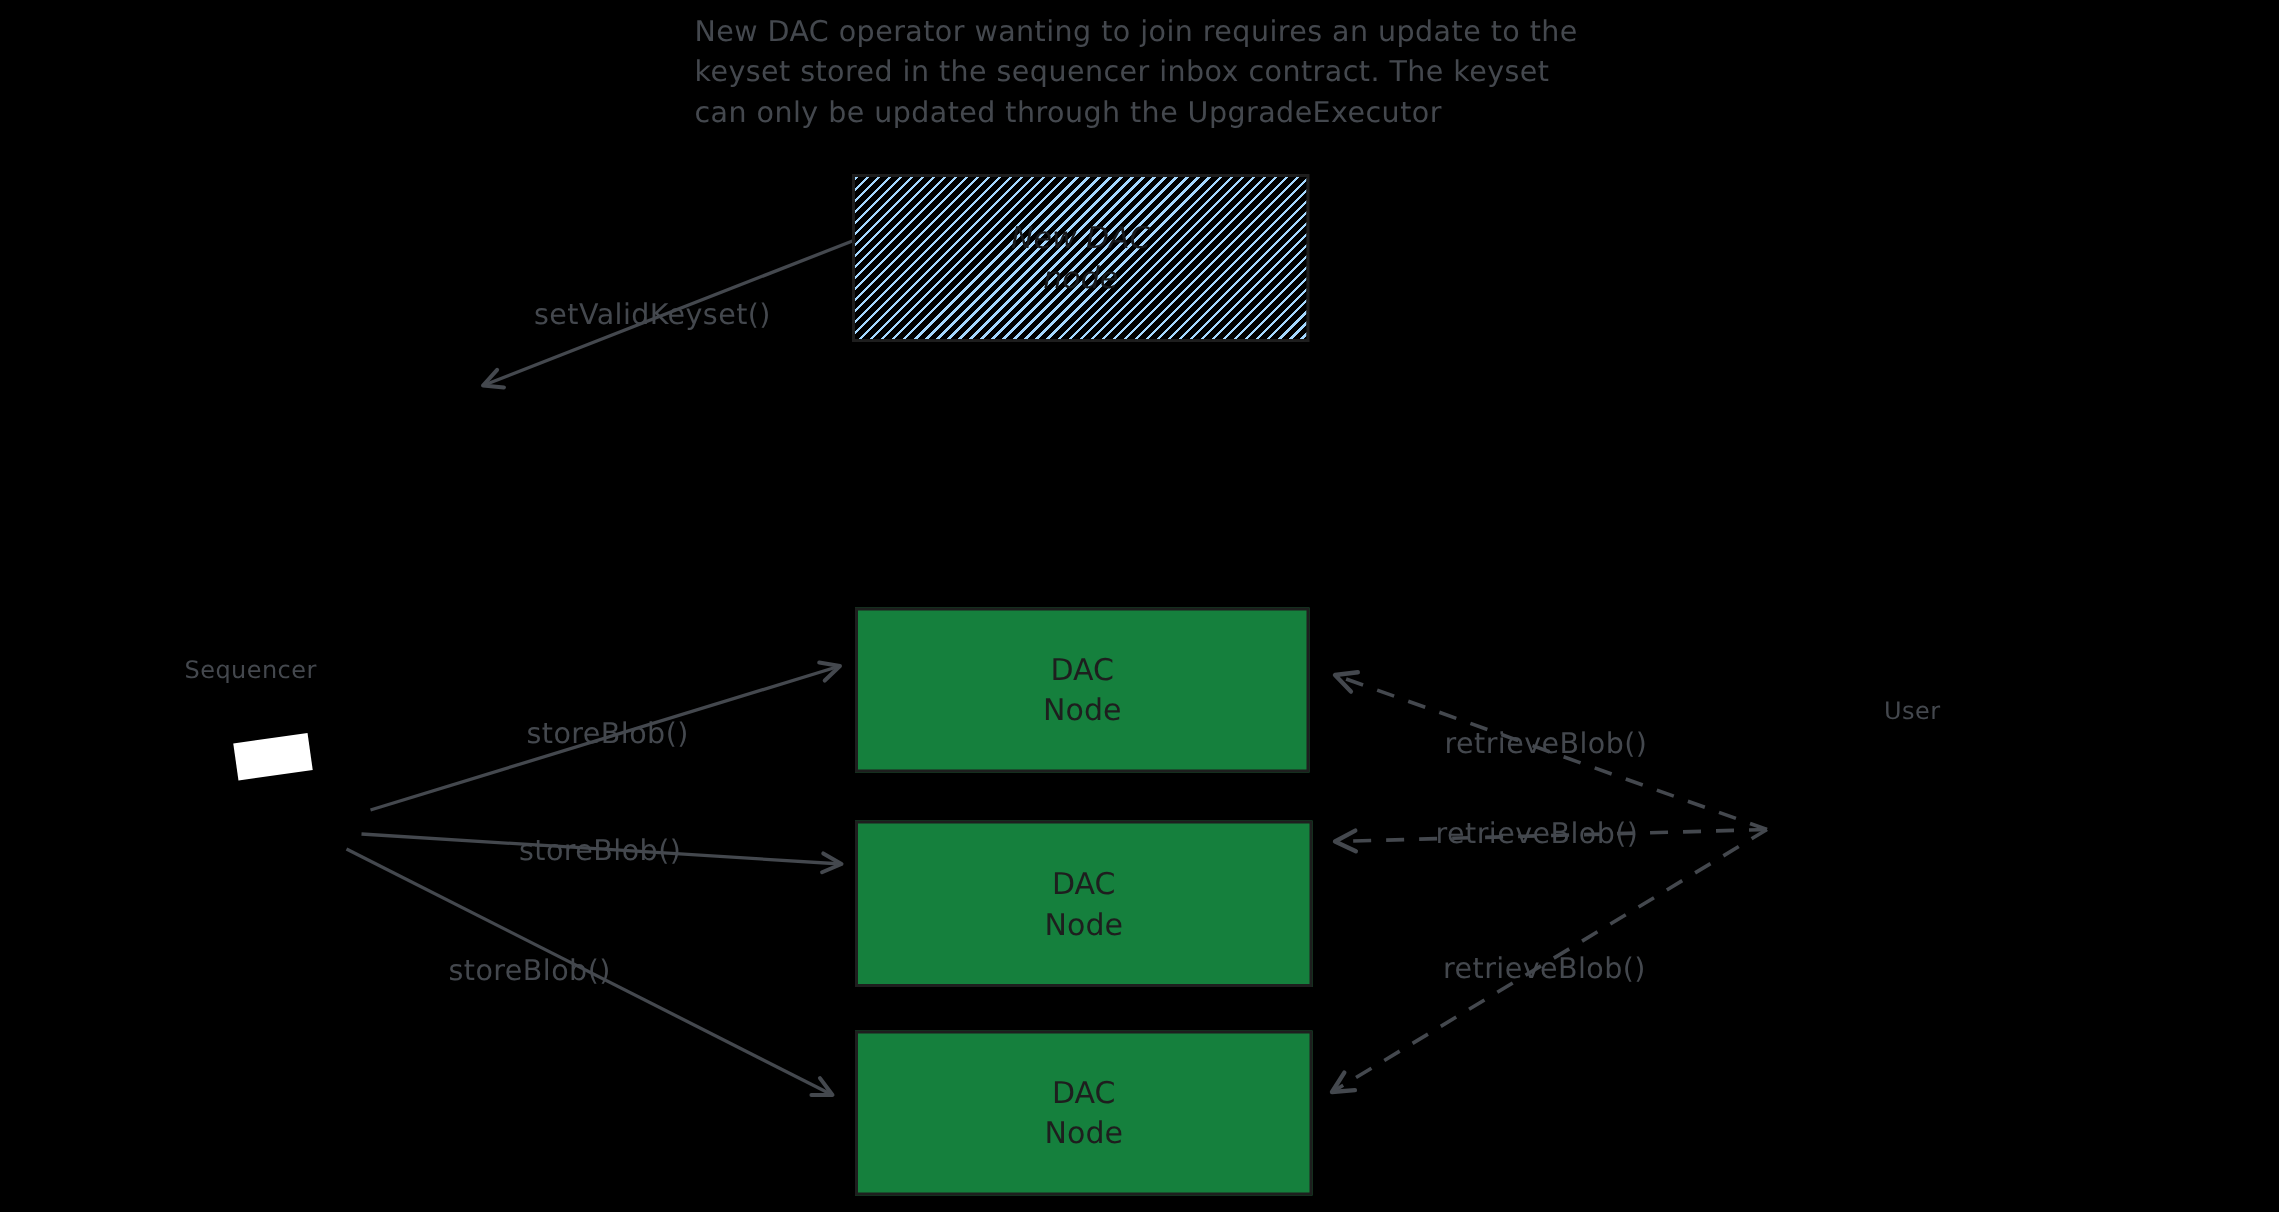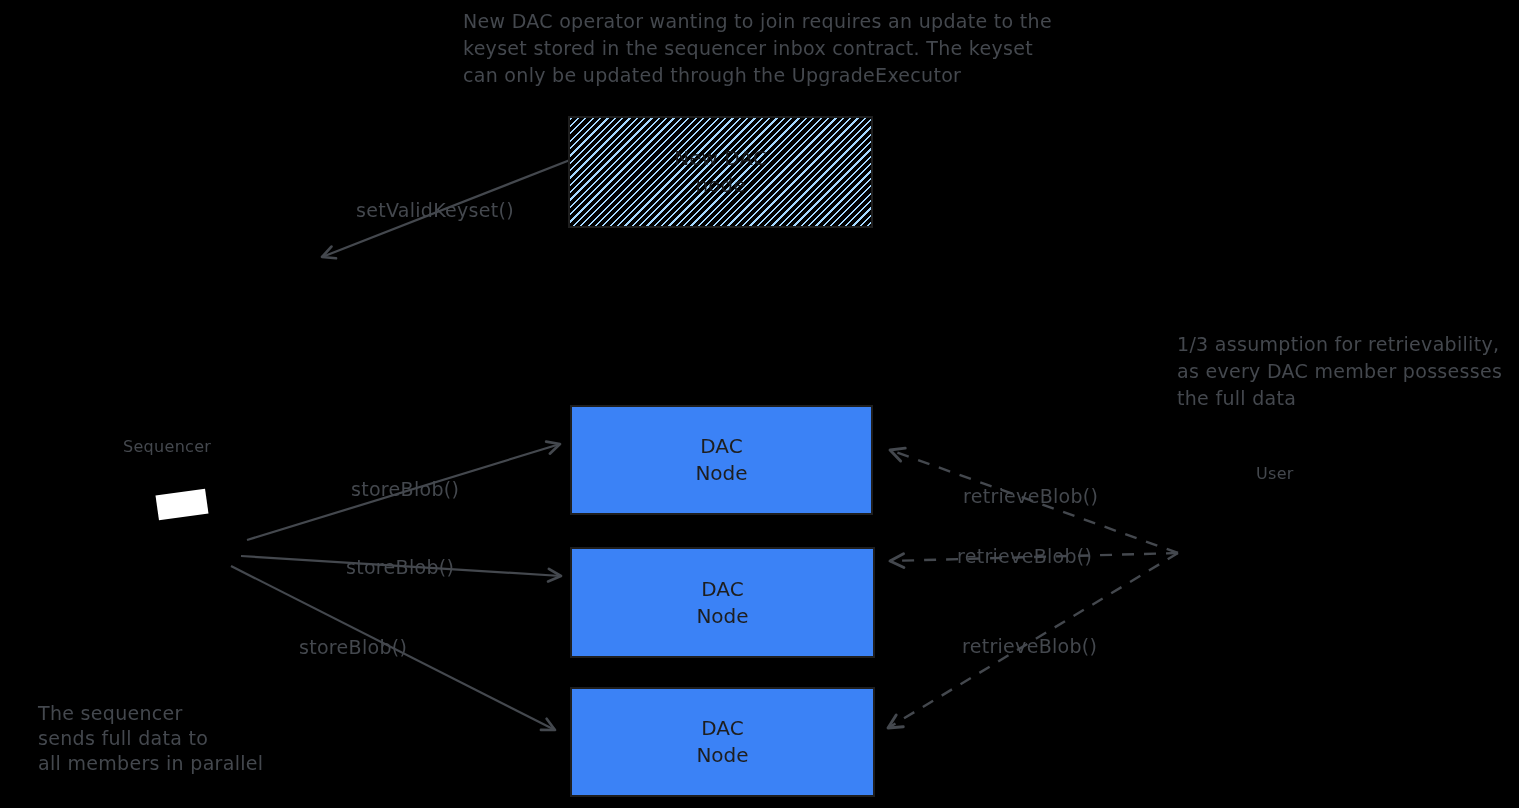--- a/index.html
+++ b/index.html
@@ -50,28 +50,29 @@
     align-items: center;
     justify-content: center;
     text-align: center;
     color: #1e1e1e;
     font-size: 20px;
     line-height: 27px;
     white-space: pre-line;
     box-sizing: border-box;
   }
   .box-pink  { background: #ffc9c9; }
-  .box-blue  { background: #3b82f6; }
+  .box-blue  { background: #15803d; }
   .box-hatched {
     background: repeating-linear-gradient(
       135deg,
       #a5d8ff 0px, #a5d8ff 1.6px,
       transparent 1.6px, transparent 5.2px
     );
     color: #17191c;
+    font-style: italic;
   }
   .white-chip {
     position: absolute;
     left: 157px;
     top: 492px;
     width: 50px;
     height: 25px;
     background: #ffffff;
     transform: rotate(-8deg);
   }
@@ -111,26 +112,20 @@
     <line x1="241" y1="556" x2="561" y2="576" stroke="#44484e" stroke-width="2.2" marker-end="url(#ah)"></line>
     <line x1="231" y1="566" x2="555" y2="730" stroke="#44484e" stroke-width="2.2" marker-end="url(#ah)"></line>
     <line x1="1178" y1="553" x2="890" y2="450" stroke="#44484e" stroke-width="2.4" stroke-dasharray="12 10" marker-end="url(#ah)"></line>
     <line x1="1178" y1="553" x2="890" y2="561" stroke="#44484e" stroke-width="2.4" stroke-dasharray="12 10" marker-end="url(#ah)"></line>
     <line x1="1178" y1="553" x2="888" y2="728" stroke="#44484e" stroke-width="2.4" stroke-dasharray="12 10" marker-end="url(#ah)"></line>
   </svg>
 
   <div class="note" id="note-keyset-update">New DAC operator wanting to join requires an update to the
 keyset stored in the sequencer inbox contract. The keyset
 can only be updated through the UpgradeExecutor</div>
-  <div class="note" id="note-retrievability">1/3 assumption for retrievability,
-as every DAC member possesses
-the full data</div>
-  <div class="note" id="note-parallel-send">The sequencer
-sends full data to
-all members in parallel</div>
 
   <div class="box box-hatched" id="new-dac-node-box">
     <span>New DAC
 node</span>
   </div>
 
 
   <div class="box box-blue" id="dac-node-box-1">
     <span>DAC
 Node</span>

